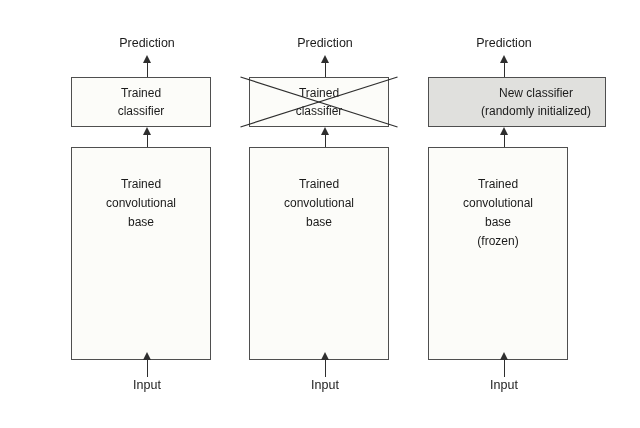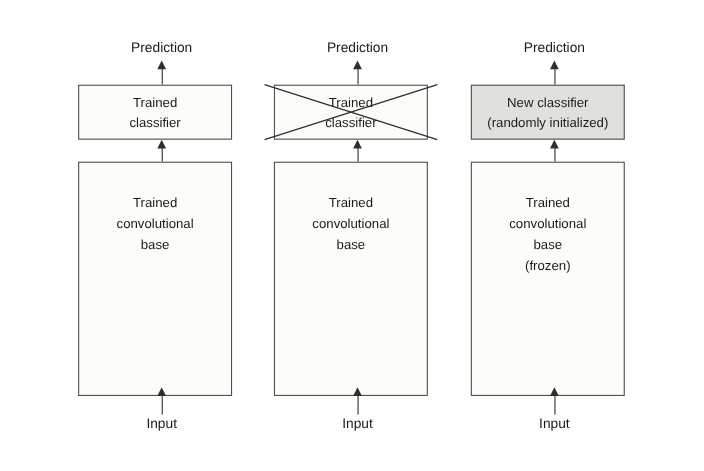--- a/index.html
+++ b/index.html
@@ -60,21 +60,21 @@
   .cls-box{
     position:absolute;top:77px;left:0;
     width:138px;height:48px;
     border:1px solid var(--border);
     background:var(--box-fill);
     display:flex;align-items:center;justify-content:center;
     text-align:center;
     font-size:12px;line-height:18px;
     white-space:pre-line;
   }
-  .cls-box.gray{background:var(--gray-fill);}
+  .cls-box.gray{background:var(--gray-fill);padding-left:38px;}
   .cross-svg{
     position:absolute;left:-10px;top:-2px;
     width:158px;height:52px;
     overflow:visible;
     pointer-events:none;
   }
   .cross-svg line{
     stroke:var(--line);stroke-width:1.1;
   }
   .base-box{

